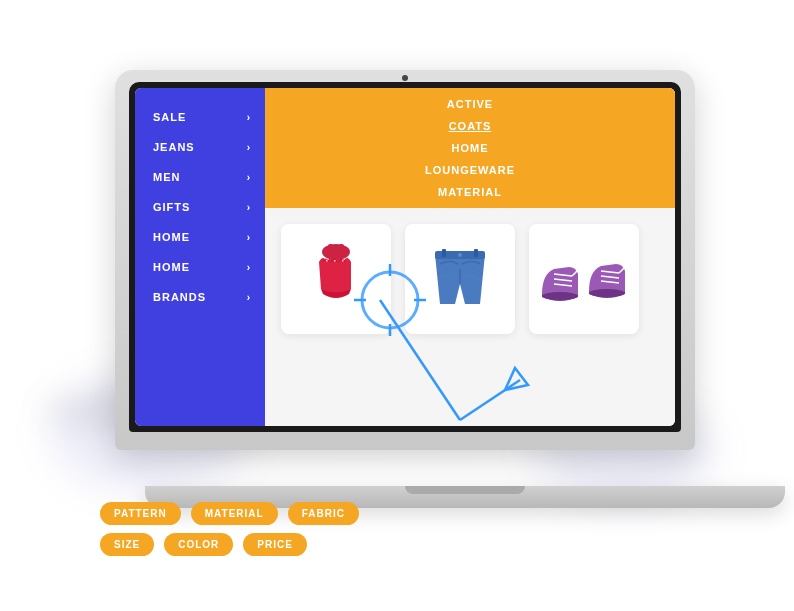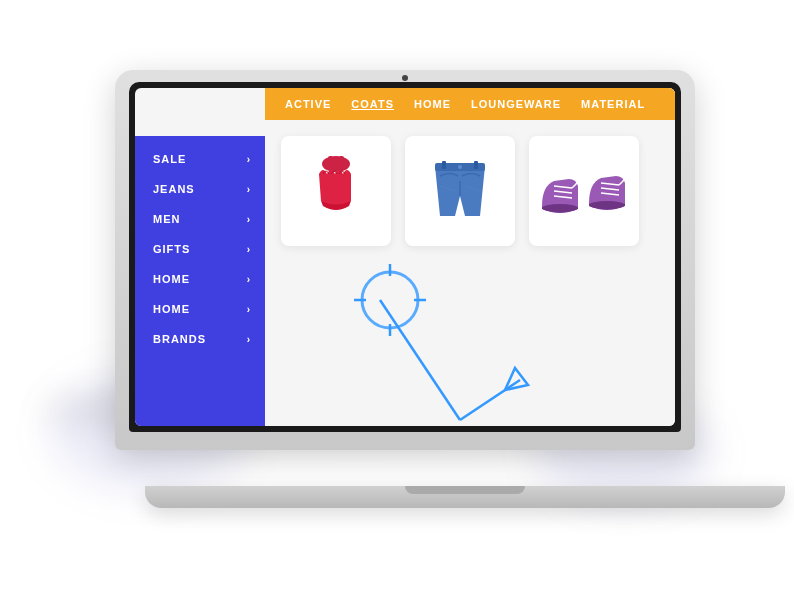--- a/index.html
+++ b/index.html
@@ -90,22 +90,21 @@
     }
 
     
     .sidebar {
       width: 130px;
       min-width: 130px;
       background: #4040e0;
       height: 100%;
       display: flex;
       flex-direction: column;
-      padding-top: 8px;
-      margin-top: 48px;
+      padding-top: 14px;
     }
 
     .sidebar-item {
       display: flex;
       align-items: center;
       justify-content: space-between;
       padding: 9px 14px 9px 18px;
       color: #ffffff;
       font-size: 11px;
       font-weight: 700;
@@ -126,21 +125,22 @@
       background: #f5f5f5;
       overflow: hidden;
     }
 
     
     .top-nav {
       background: #f5a623;
       padding: 10px 20px;
       display: flex;
       align-items: center;
-      gap: 20px;
+      gap: 10px;
+      flex-direction: column;
     }
 
     .top-nav-item {
       color: #ffffff;
       font-size: 11px;
       font-weight: 700;
       letter-spacing: 1px;
       cursor: pointer;
     }
 
@@ -426,14 +426,26 @@
   <div class="pointer-lines">
     <svg width="200" height="200" viewBox="0 0 200 200">
 
       <line x1="20" y1="10" x2="100" y2="130" stroke="#3399ff" stroke-width="2.5"></line>
       <line x1="100" y1="130" x2="160" y2="90" stroke="#3399ff" stroke-width="2.5"></line>
 
       <polygon points="155,78 168,95 145,100" fill="none" stroke="#3399ff" stroke-width="2.5"></polygon>
     </svg>
   </div>
 
+  <div class="filter-tags">
+    <div class="filter-row">
+      <div class="filter-tag">PATTERN</div>
+      <div class="filter-tag">MATERIAL</div>
+      <div class="filter-tag">FABRIC</div>
+    </div>
+    <div class="filter-row">
+      <div class="filter-tag">SIZE</div>
+      <div class="filter-tag">COLOR</div>
+      <div class="filter-tag">PRICE</div>
+    </div>
+  </div>
 
 </div>
 
 </body></html>

